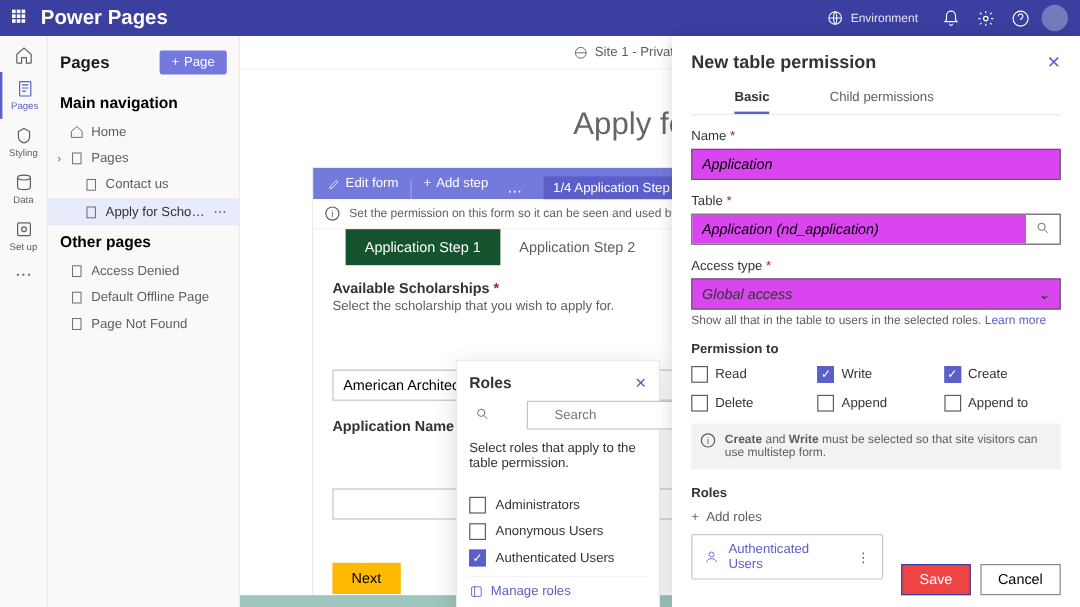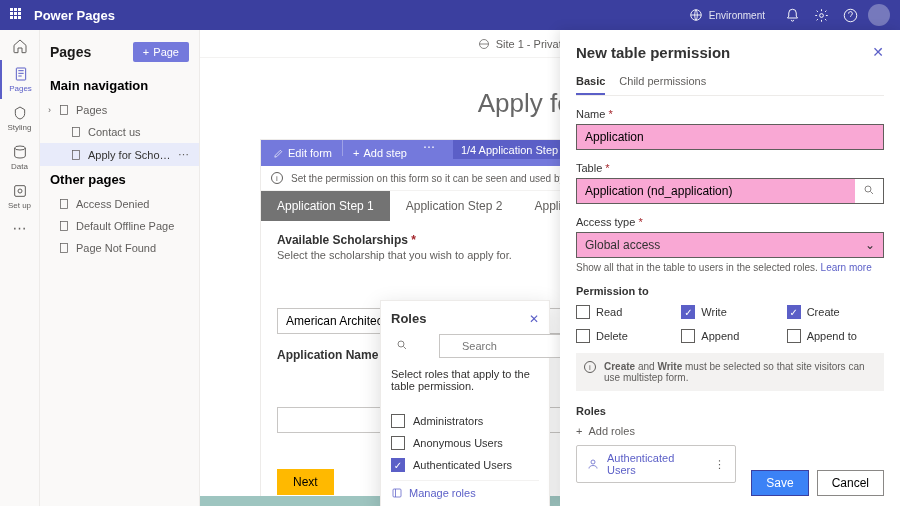--- a/index.html
+++ b/index.html
@@ -1,21 +1,21 @@
 <!DOCTYPE html>
 <html><head>
 <meta charset="utf-8">
 <style>
 * { box-sizing: border-box; margin: 0; padding: 0; font-family: "Segoe UI", -apple-system, sans-serif; }
 body { width: 900px; height: 506px; overflow: hidden; background: #fff; font-size: 12px; color: #333; position: relative; }
 
 .topbar { height: 30px; background: #3b3f9f; color: #fff; display: flex; align-items: center; padding: 0 10px; }
 .topbar .waffle { width: 14px; height: 14px; display: grid; grid-template-columns: repeat(3,3px); grid-template-rows: repeat(3,3px); gap: 1px; margin-right: 10px; }
 .topbar .waffle span { background: #fff; }
-.topbar .title { font-size: 13px; font-weight: 600; }
+.topbar .title { font-size: 17px; font-weight: 600; }
 .topbar .spacer { flex: 1; }
 .topbar .env { font-size: 10px; display: flex; align-items: center; gap: 6px; }
 .topbar .env .envname { font-size: 10px; opacity: .85; }
 .topbar .icons { display: flex; gap: 14px; margin-left: 20px; align-items: center; }
 .topbar .icons svg { width: 15px; height: 15px; }
 .topbar .avatar { width: 22px; height: 22px; border-radius: 50%; background: rgba(255,255,255,.3); margin-left: 10px; }
 
 .shell { display: flex; height: 476px; }
 
 .rail { width: 40px; background: #faf9f8; border-right: 1px solid #edebe9; display: flex; flex-direction: column; align-items: center; padding-top: 8px; }
@@ -39,30 +39,30 @@
 .sidepanel .treeitem .dots { opacity: 0; color: #605e5c; }
 .sidepanel .treeitem.active .dots { opacity: 1; }
 .sidepanel .caret { position: absolute; left: 8px; font-size: 9px; color: #605e5c; }
 
 .canvas { flex: 1; background: #fff; position: relative; overflow: hidden; }
 .sitebar { height: 28px; display: flex; align-items: center; justify-content: center; font-size: 11px; color: #605e5c; gap: 6px; border-bottom: 1px solid #f3f2f1; }
 .sitebar svg { width: 12px; height: 12px; }
 .sitebar .chev { font-size: 9px; }
 .pgtitle { text-align: center; font-size: 26px; font-weight: 400; color: #666; padding: 30px 0 20px; }
 .form-box { margin: 0 60px; border: 1px solid #edebe9; position: relative; }
-.form-toolbar { background: #7479dc; display: flex; align-items: flex-start; height: 26px; padding: 0 4px; gap: 2px; }
+.form-toolbar { background: #7479dc; display: flex; align-items: flex-end; height: 26px; padding: 0 4px; gap: 2px; }
 .form-toolbar .btn { color: #fff; font-size: 11px; display: flex; align-items: center; gap: 4px; padding: 0 8px; height: 100%; }
 .form-toolbar .sep { width: 1px; height: 16px; background: rgba(255,255,255,.3); }
 .form-toolbar .pill { background: #5b5fc7; color: #fff; padding: 3px 8px; font-size: 11px; display: flex; align-items: center; gap: 6px; margin-left: 10px; }
 .form-toolbar .more { color: #fff; padding: 0 6px; }
 .info-strip { display: flex; align-items: center; gap: 8px; padding: 6px 10px; font-size: 10px; color: #605e5c; background: #fff; border-bottom: 1px solid #f3f2f1; }
 .info-strip .infoico { width: 12px; height: 12px; border: 1px solid #605e5c; border-radius: 50%; display: flex; align-items: center; justify-content: center; font-size: 8px; }
 .steps { display: flex; }
 .steps .step { padding: 8px 16px; font-size: 12px; color: #605e5c; cursor: pointer; }
-.steps .step.active { background: #737373; color: #fff; }
+.steps .step.active { background: #14532d; color: #fff; margin-left: 27px; }
 .form-body { padding: 12px 16px; }
 .form-body .flbl { font-size: 12px; font-weight: 600; margin-bottom: 2px; }
 .form-body .req { color: #a4262c; }
 .form-body .fhint { font-size: 11px; color: #605e5c; margin-bottom: 4px; }
 .form-body input { width: 100%; padding: 5px 8px; border: 1px solid #c8c6c4; font-size: 12px; margin-top: 43px; }
 .form-body .field { margin-bottom: 14px; }
 .next-btn { background: #ffb900; border: none; padding: 6px 16px; font-size: 12px; margin: 10px 16px 16px; }
 .teal-strip { position: absolute; bottom: 0; left: 0; right: 0; height: 10px; background: #9ec5c0; }
 
 .roles-pop { position: absolute; left: 380px; top: 300px; width: 170px; background: #fff; border: 1px solid #edebe9; box-shadow: 0 6px 20px rgba(0,0,0,.15); padding: 10px; z-index: 5; }
@@ -74,43 +74,43 @@
 .roles-pop .srch .ico { position: absolute; left: 5px; top: 5px; width: 12px; height: 12px; color: #605e5c; }
 .roles-pop .lbl { font-size: 11px; color: #323130; margin-bottom: 22px; }
 .roles-pop .role { display: flex; align-items: center; gap: 8px; margin-bottom: 8px; font-size: 11px; }
 .roles-pop .manage { font-size: 11px; color: #5b5fc7; padding-top: 6px; border-top: 1px solid #f3f2f1; display: flex; align-items: center; gap: 6px; }
 
 .flyout { position: absolute; right: 0; top: 30px; bottom: 0; width: 340px; background: #fff; box-shadow: -2px 0 12px rgba(0,0,0,.12); padding: 14px 16px; z-index: 10; overflow-y: auto; }
 .flyout .fhdr { display: flex; justify-content: space-between; align-items: flex-start; margin-bottom: 8px; }
 .flyout .fhdr h2 { font-size: 15px; font-weight: 600; }
 .flyout .fhdr .x { color: #5b5fc7; cursor: pointer; font-size: 14px; }
 .flyout .tabs { display: flex; gap: 14px; border-bottom: 1px solid #edebe9; margin-bottom: 12px; }
-.flyout .tabs .tab { font-size: 11px; padding: 6px 0; cursor: pointer; color: #605e5c; }
+.flyout .tabs .tab { font-size: 11px; padding: 6px 0; cursor: pointer; color: #605e5c; margin-left: 36px; }
 .flyout .tabs .tab.active { color: #323130; border-bottom: 2px solid #5b5fc7; font-weight: 600; }
 .flyout .fld { margin-bottom: 12px; }
 .flyout .fld label { font-size: 11px; display: block; margin-bottom: 4px; }
 .flyout .fld .req { color: #a4262c; }
-.flyout .fld input, .flyout .fld .selbox { width: 100%; padding: 5px 8px; border: 1px solid #605e5c; font-size: 12px; background: #f9a8d4; }
+.flyout .fld input, .flyout .fld .selbox { width: 100%; padding: 5px 8px; border: 1px solid #605e5c; font-size: 12px; background: #d946ef; font-style: italic; }
 .flyout .fld .selbox { display: flex; justify-content: space-between; align-items: center; }
 .flyout .fld .srchfield { display: flex; align-items: center; border: 1px solid #605e5c; }
 .flyout .fld .srchfield input { border: none; flex: 1; }
 .flyout .fld .srchfield .sico { padding: 0 8px; color: #605e5c; }
 .flyout .help { font-size: 10px; color: #605e5c; margin-top: -8px; margin-bottom: 12px; }
 .flyout .help a { color: #5b5fc7; }
 .flyout .permlbl { font-size: 11px; font-weight: 600; margin-bottom: 8px; }
 .flyout .perms { display: grid; grid-template-columns: 1fr 1fr 1fr; gap: 10px 8px; margin-bottom: 10px; }
 .flyout .perm { display: flex; align-items: center; gap: 6px; font-size: 11px; }
 .flyout .info { background: #f3f2f1; padding: 8px; font-size: 10px; color: #605e5c; display: flex; gap: 8px; margin-bottom: 14px; }
 .flyout .info .iico { width: 12px; height: 12px; border: 1px solid #605e5c; border-radius: 50%; display: flex; align-items: center; justify-content: center; font-size: 8px; flex-shrink: 0; }
 .flyout .addroles { font-size: 11px; color: #605e5c; display: flex; align-items: center; gap: 6px; margin-bottom: 8px; cursor: pointer; }
 .flyout .rolechip { display: flex; align-items: center; gap: 8px; padding: 6px 10px; border: 1px solid #c8c6c4; border-radius: 2px; font-size: 11px; color: #5b5fc7; max-width: 160px; }
 .flyout .rolechip .dots { margin-left: auto; color: #605e5c; }
 .flyout .footer { position: absolute; bottom: 10px; right: 16px; display: flex; gap: 8px; }
 .flyout .footer button { padding: 5px 14px; font-size: 12px; border: 1px solid #8a8886; background: #fff; cursor: pointer; }
-.flyout .footer .primary { background: #3b82f6; color: #fff; border-color: #3b3f9f; margin-left: 28px; }
+.flyout .footer .primary { background: #ef4444; color: #fff; border-color: #3b3f9f; margin-left: 28px; }
 
 .cbox { width: 14px; height: 14px; border: 1px solid #605e5c; display: inline-flex; align-items: center; justify-content: center; flex-shrink: 0; }
 .cbox.checked { background: #5b5fc7; border-color: #5b5fc7; color: #fff; }
 .cbox.checked::after { content: "✓"; font-size: 10px; }
 
 svg { stroke: currentColor; fill: none; stroke-width: 1.5; }
 </style>
 </head>
 <body>
 
@@ -191,20 +191,26 @@
 
   <div class="sidepanel">
     <div class="hdr">
       <h2>Pages</h2>
       <button class="addpage">
         <span>+</span>
         <span>Page</span>
       </button>
     </div>
     <div class="section">Main navigation</div>
+    <div class="treeitem">
+      <svg class="ico" viewBox="0 0 24 24">
+          <path d="M3 11l9-8 9 8v10H3V11z"></path>
+        </svg>
+      <span class="lbl">Home</span>
+    </div>
     <div class="treeitem">
       <span class="caret">›</span>
       <svg class="ico" viewBox="0 0 24 24">
           <rect x="5" y="3" width="14" height="18"></rect>
         </svg>
       <span class="lbl">Pages</span>
     </div>
     <div class="treeitem nested">
       <svg class="ico" viewBox="0 0 24 24">
           <rect x="5" y="3" width="14" height="18"></rect>

